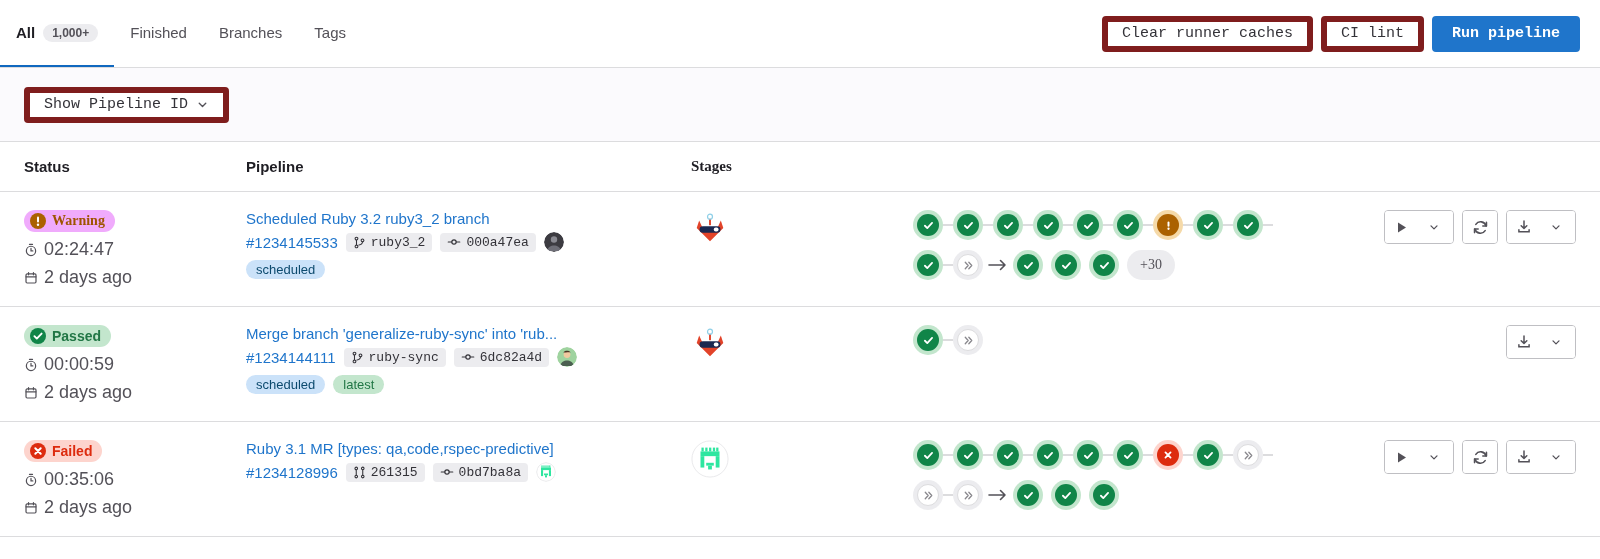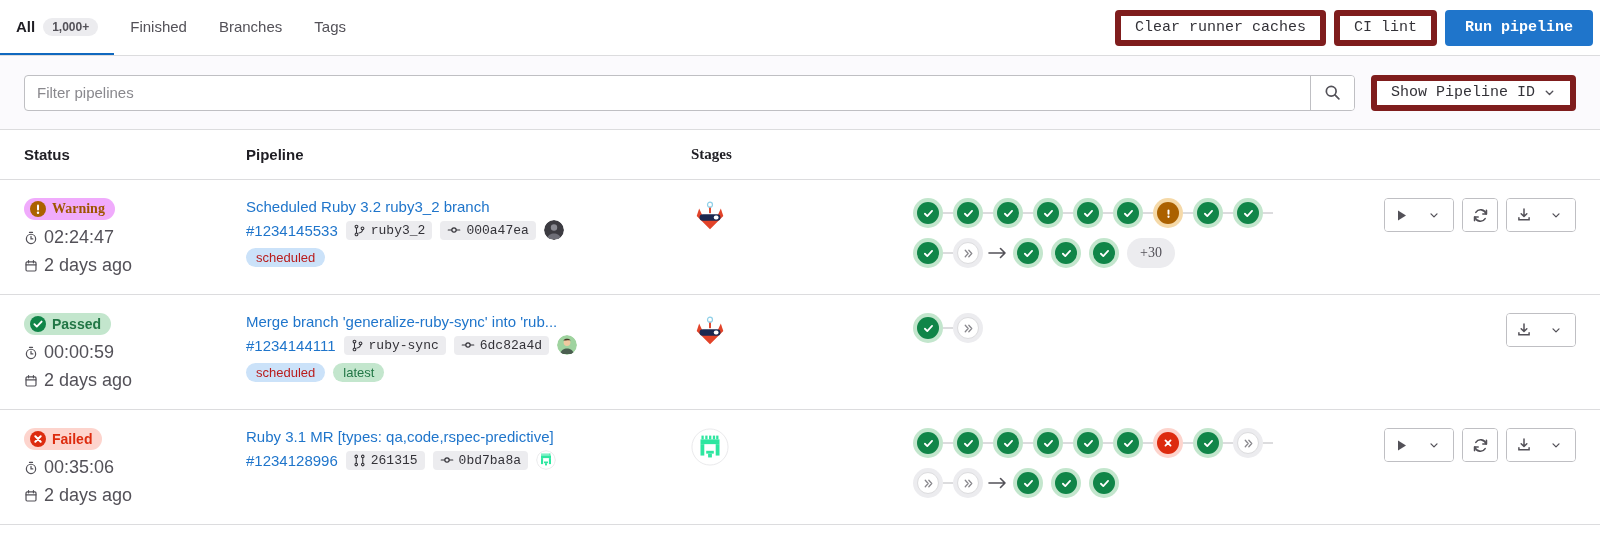--- a/index.html
+++ b/index.html
@@ -8,24 +8,24 @@
     width: 1600px; height: 559px;
     font-family: "Liberation Sans", sans-serif;
     background: #fff;
     color: #333238;
     font-size: 14px;
     overflow: hidden;
   }
 
   
   .tabbar {
-    height: 56px;
+    height: 68px;
     display: flex;
     border-bottom: 1px solid #dcdcde;
-    padding: 0 7px 0 0;
+    padding: 0 20px 0 0;
     position: relative;
   }
   .tabs { display: flex; align-items: center; height: 100%; }
   .tab {
     display: flex; align-items: center; gap: 8px;
     height: 100%;
     padding: 0 16px;
     color: #535158;
     font-size: 15px;
     cursor: pointer;
@@ -156,21 +156,21 @@
   .avatar {
     width: 20px; height: 20px; border-radius: 50%;
     overflow: hidden; flex: none; cursor: pointer;
     display: block;
   }
   .tags-row { display: flex; gap: 8px; margin-top: 8px; }
   .tag {
     border-radius: 11px; padding: 2px 10px;
     font-size: 13px;
   }
-  .tag.blue  { background: #cbe2f9; color: #b91c1c; }
+  .tag.blue  { background: #cbe2f9; color: #0c4a6e; }
   .tag.green { background: #c3e6cd; color: #217645; }
 
   
   .creator-avatar { width: 38px; height: 38px; border-radius: 50%; display:block; }
 
   
   .stage-lines { display: flex; flex-direction: column; gap: 10px; }
   .stage-line { display: flex; align-items: center; }
   .stage {
     width: 30px; height: 30px; border-radius: 50%;
@@ -232,31 +232,20 @@
       </div>
     </div>
   <div class="tabbar-actions">
     <button class="btn">Clear runner caches</button>
     <button class="btn">CI lint</button>
     <button class="btn btn-primary">Run pipeline</button>
   </div>
 </div>
 
 <div class="filterbar">
-  <div class="search-wrap">
-    <input class="search-input" type="text" placeholder="Filter pipelines" style="">
-    <button class="search-btn">
-      <span>
-        <svg width="17" height="17" viewBox="0 0 16 16" fill="none" stroke="#535158" stroke-width="1.6">
-          <circle cx="6.8" cy="6.8" r="4.6"></circle>
-            <path d="M10.3 10.3 L14 14" stroke-linecap="round"></path>
-        </svg>
-      </span>
-    </button>
-  </div>
   <button class="btn sortbtn">
     <span>Show Pipeline ID</span>
     <span class="chev">
       <svg width="13" height="13" viewBox="0 0 16 16" fill="none" stroke="#535158" stroke-width="1.7">
         <path d="M4 6.5 L8 10.5 L12 6.5" stroke-linecap="round" stroke-linejoin="round"></path>
       </svg>
     </span>
   </button>
 </div>
 

